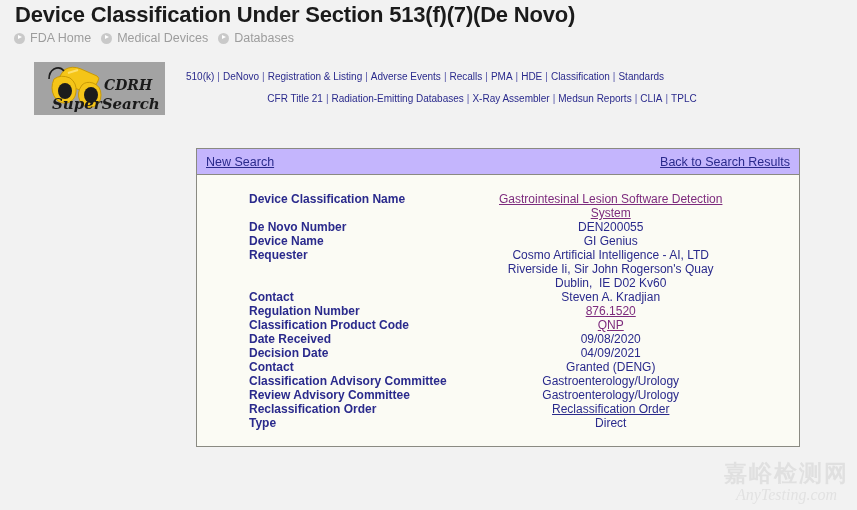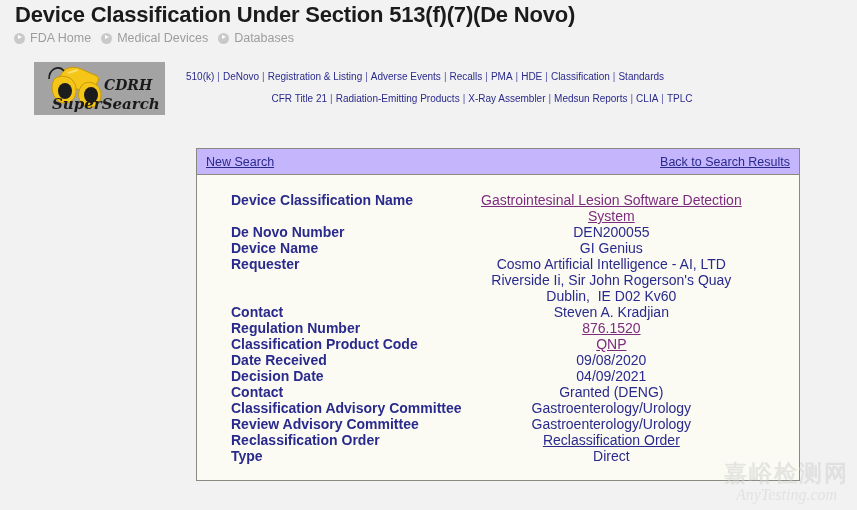--- a/index.html
+++ b/index.html
@@ -119,22 +119,22 @@
     font-size: 12.5px;
     color: #2a2a8c;
     text-decoration: underline;
   }
 
   #panel-body {
     padding: 17px 0 16px 0;
   }
   table.details {
     border-collapse: collapse;
-    font-size: 14px;
-    margin-left: 34px;
+    font-size: 12px;
+    margin-left: 52px;
   }
   table.details td {
     vertical-align: top;
     padding: 0;
   }
   td.lbl {
     width: 250px;
     font-weight: bold;
     color: #2a2a8c;
     padding-bottom: 6px;
@@ -209,21 +209,21 @@
     <text x="70" y="28" font-family="DejaVu Serif, serif" font-size="14" font-weight="bold" font-style="italic" fill="#1a1a1a">CDRH</text>
     <text x="18" y="47" font-family="DejaVu Serif, serif" font-size="15" font-weight="bold" font-style="italic" fill="#1a1a1a">SuperSearch</text>
   </svg>
 </div>
 
 <div id="nav">
   <div class="nav-row" id="nav-row-1">
     <a href="#">510(k)</a><span class="sep">|</span><a href="#">DeNovo</a><span class="sep">|</span><a href="#">Registration &amp; Listing</a><span class="sep">|</span><a href="#">Adverse Events</a><span class="sep">|</span><a href="#">Recalls</a><span class="sep">|</span><a href="#">PMA</a><span class="sep">|</span><a href="#">HDE</a><span class="sep">|</span><a href="#">Classification</a><span class="sep">|</span><a href="#">Standards</a>
   </div>
   <div class="nav-row" id="nav-row-2">
-    <a href="#">CFR Title 21</a><span class="sep">|</span><a href="#">Radiation-Emitting Products</a><span class="sep">|</span><a href="#">X-Ray Assembler</a><span class="sep">|</span><a href="#">Medsun Reports</a><span class="sep">|</span><a href="#">CLIA</a><span class="sep">|</span><a href="#">TPLC</a>
+    <a href="#">CFR Title 21</a><span class="sep">|</span><a href="#">Radiation-Emitting Databases</a><span class="sep">|</span><a href="#">X-Ray Assembler</a><span class="sep">|</span><a href="#">Medsun Reports</a><span class="sep">|</span><a href="#">CLIA</a><span class="sep">|</span><a href="#">TPLC</a>
   </div>
 </div>
 
 <div id="result-panel">
   <div id="panel-header">
     <a href="#">New Search</a>
     <a href="#">Back to Search Results</a>
   </div>
   <div id="panel-body">
     <table class="details">

